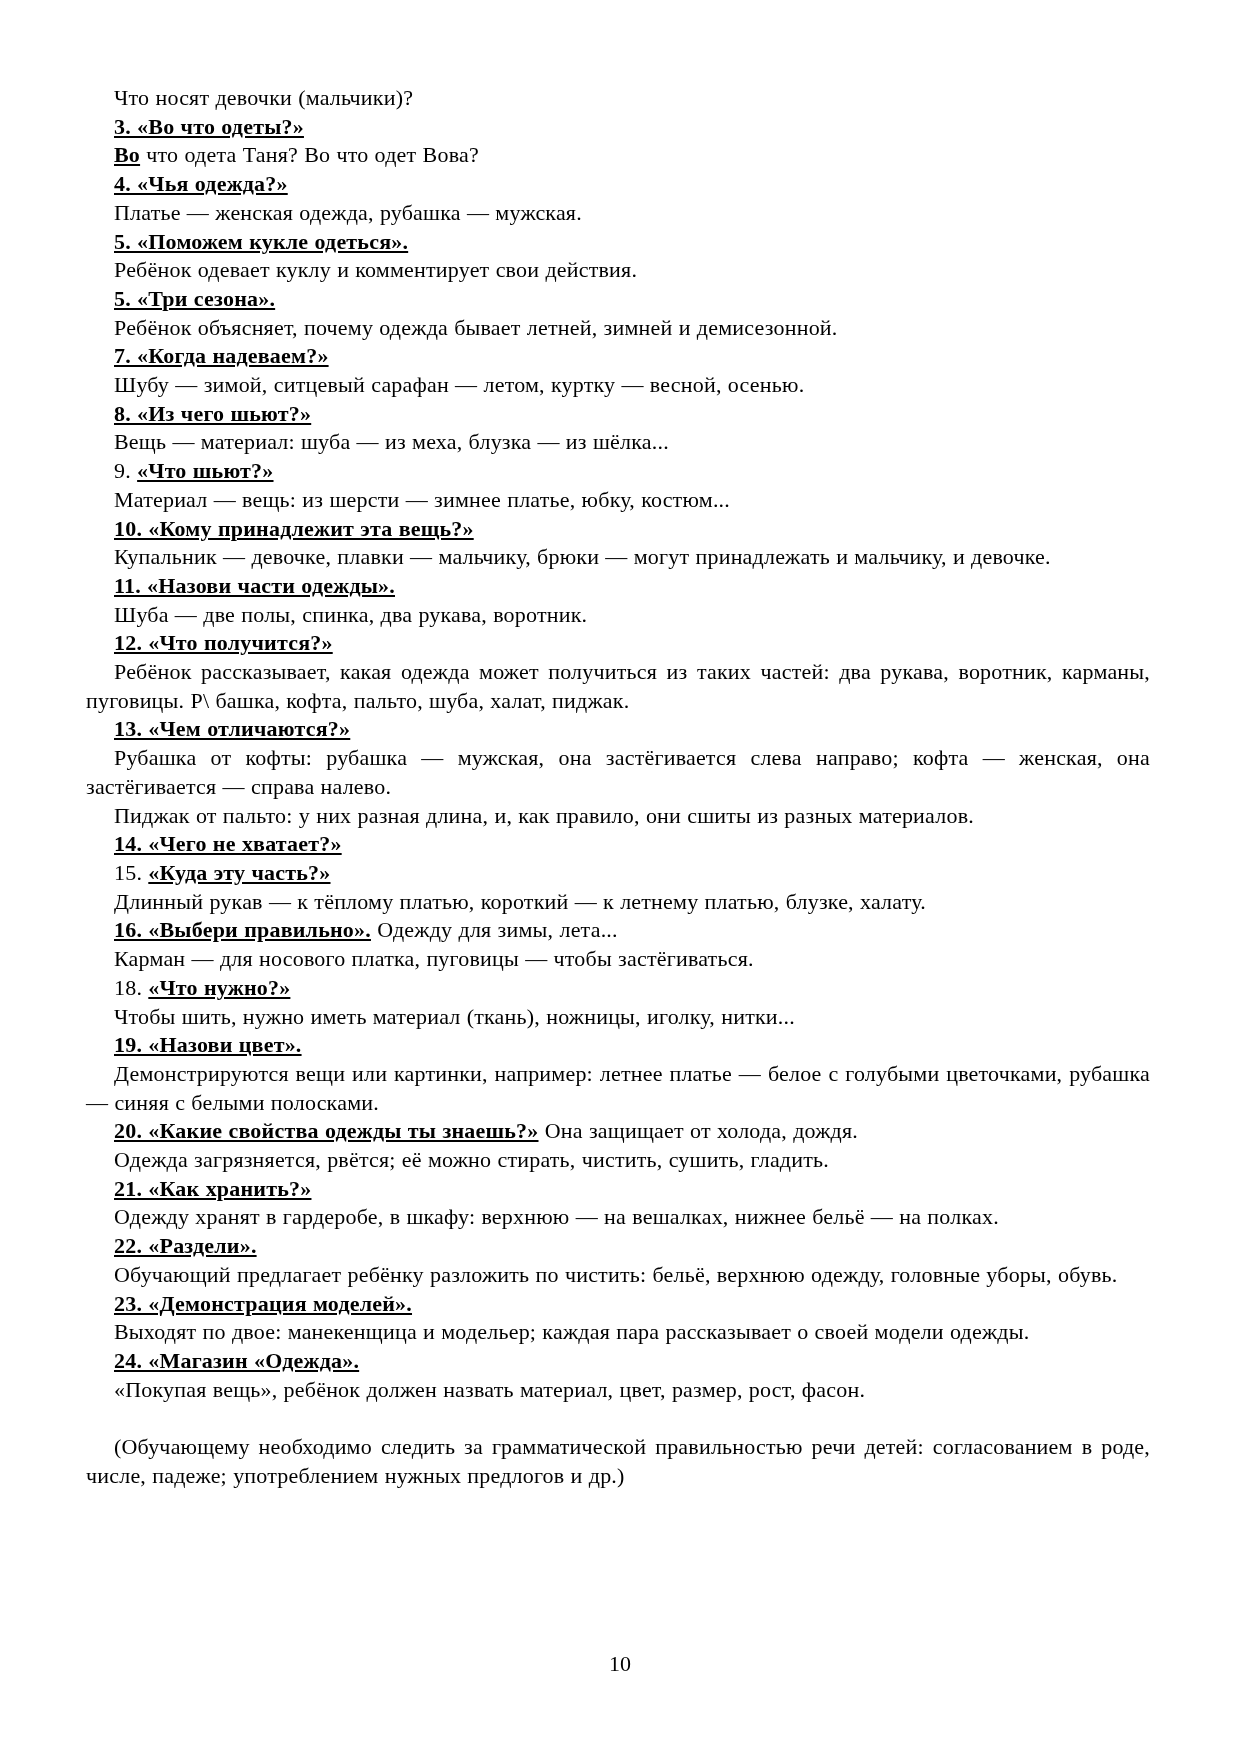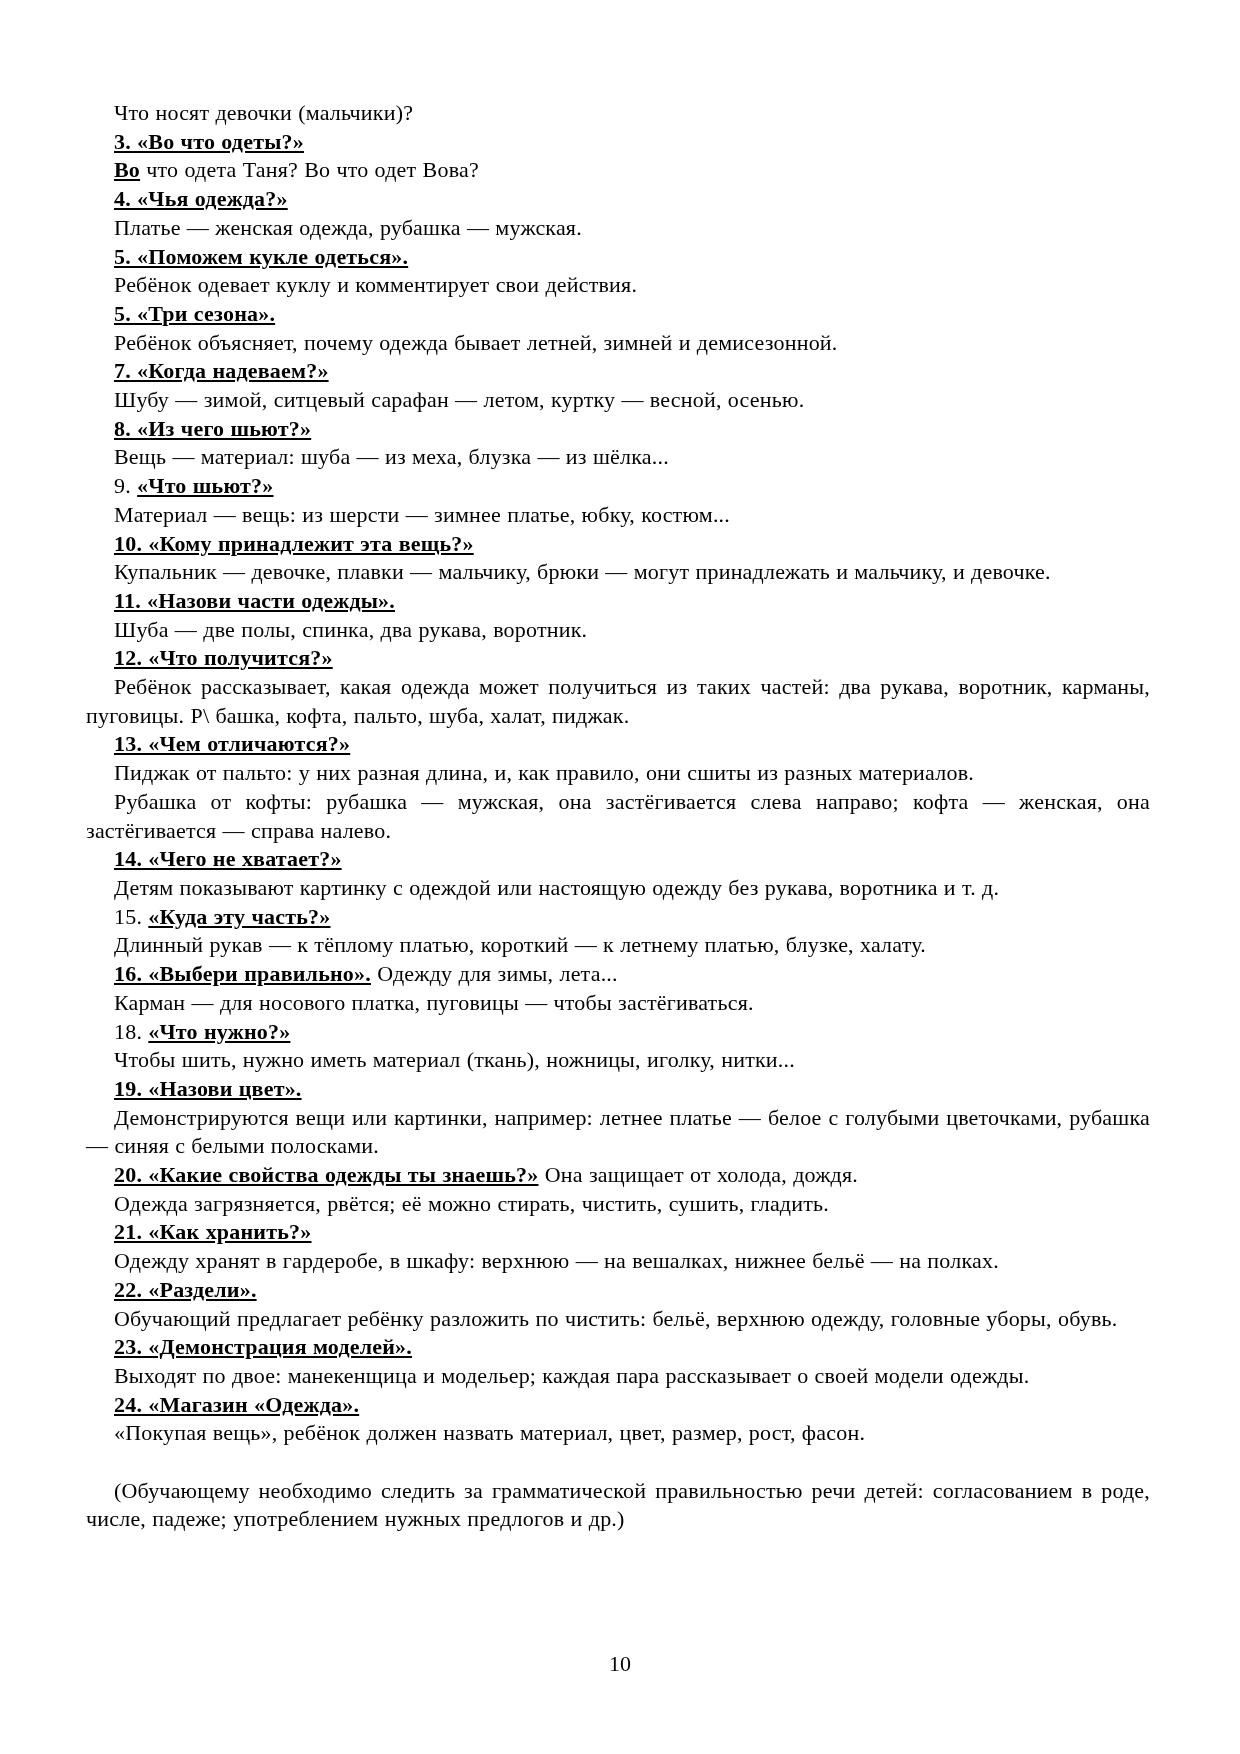--- a/index.html
+++ b/index.html
@@ -13,21 +13,20 @@
     background: #ffffff;
     color: #000000;
     font-family: "Liberation Serif", "DejaVu Serif", serif;
     overflow: hidden;
   }
   .doc-body {
     position: absolute;
     left: 86px;
     top: 84px;
     width: 1064px;
-    margin-top: 15px;
   }
   .doc-body p {
     margin: 0;
     font-size: 22px;
     line-height: 28.7px;
     text-align: justify;
     text-indent: 28px;
     letter-spacing: 0.2px;
     word-spacing: 0.5px;
   }
@@ -67,24 +66,23 @@
     <p><span>Вещь — материал: шуба — из меха, блузка — из шёлка...</span></p>
     <p><span>9. </span><span class="b">«Что шьют?»</span></p>
     <p><span>Материал — вещь: из шерсти — зимнее платье, юбку, костюм...</span></p>
     <p><span class="b">10. «Кому принадлежит эта вещь?»</span></p>
     <p><span>Купальник — девочке, плавки — мальчику, брюки — могут принадлежать и мальчику, и девочке.</span></p>
     <p><span class="b">11. «Назови части одежды».</span></p>
     <p><span>Шуба — две полы, спинка, два рукава, воротник.</span></p>
     <p><span class="b">12. «Что получится?»</span></p>
     <p><span>Ребёнок рассказывает, какая одежда может получиться из таких частей: два рукава, воротник, карманы, пуговицы. Р\ башка, кофта, пальто, шуба, халат, пиджак.</span></p>
     <p><span class="b">13. «Чем отличаются?»</span></p>
+    <p><span>Рубашка от кофты: рубашка — мужская, она застёгивается слева направо; кофта — женская, она застёгивается — справа налево.</span></p>
     <p><span>Пиджак от пальто: у них разная длина, и, как правило, они сшиты из разных материалов.</span></p>
-    <p><span>Рубашка от кофты: рубашка — мужская, она застёгивается слева направо; кофта — женская, она застёгивается — справа налево.</span></p>
     <p><span class="b">14. «Чего не хватает?»</span></p>
-    <p><span>Детям показывают картинку с одеждой или настоящую одежду без рукава, воротника и т. д.</span></p>
     <p><span>15. </span><span class="b">«Куда эту часть?»</span></p>
     <p><span>Длинный рукав — к тёплому платью, короткий — к летнему платью, блузке, халату.</span></p>
     <p><span class="b">16. «Выбери правильно».</span><span> Одежду для зимы, лета...</span></p>
     <p><span>Карман — для носового платка, пуговицы — чтобы застёгиваться.</span></p>
     <p><span>18. </span><span class="b">«Что нужно?»</span></p>
     <p><span>Чтобы шить, нужно иметь материал (ткань), ножницы, иголку, нитки...</span></p>
     <p><span class="b">19. «Назови цвет».</span></p>
     <p><span>Демонстрируются вещи или картинки, например: летнее платье — белое с голубыми цветочками, рубашка — синяя с белыми полосками.</span></p>
     <p><span class="b">20. «Какие свойства одежды ты знаешь?»</span><span> Она защищает от холода, дождя.</span></p>
     <p><span>Одежда загрязняется, рвётся; её можно стирать, чистить, сушить, гладить.</span></p>

